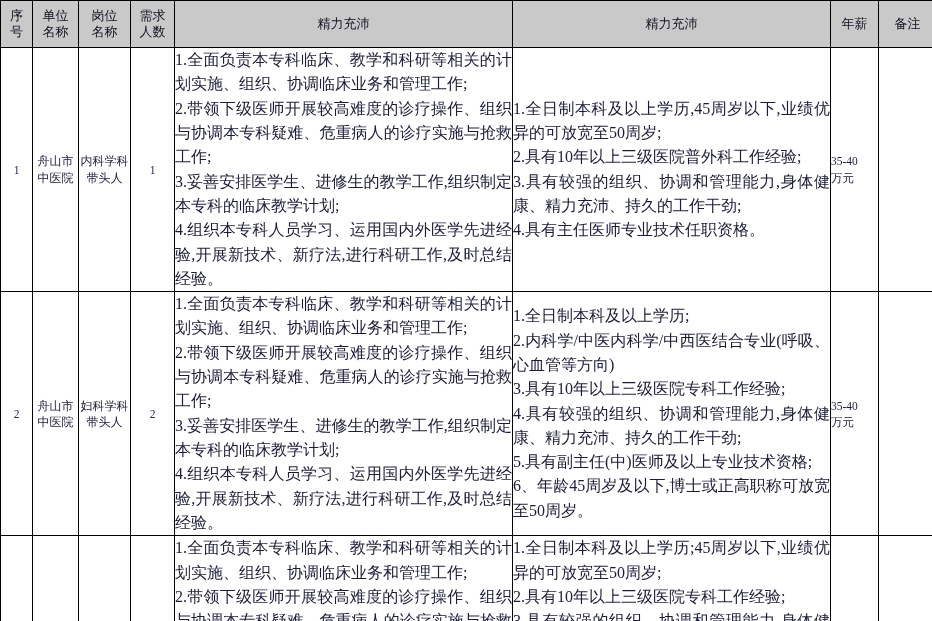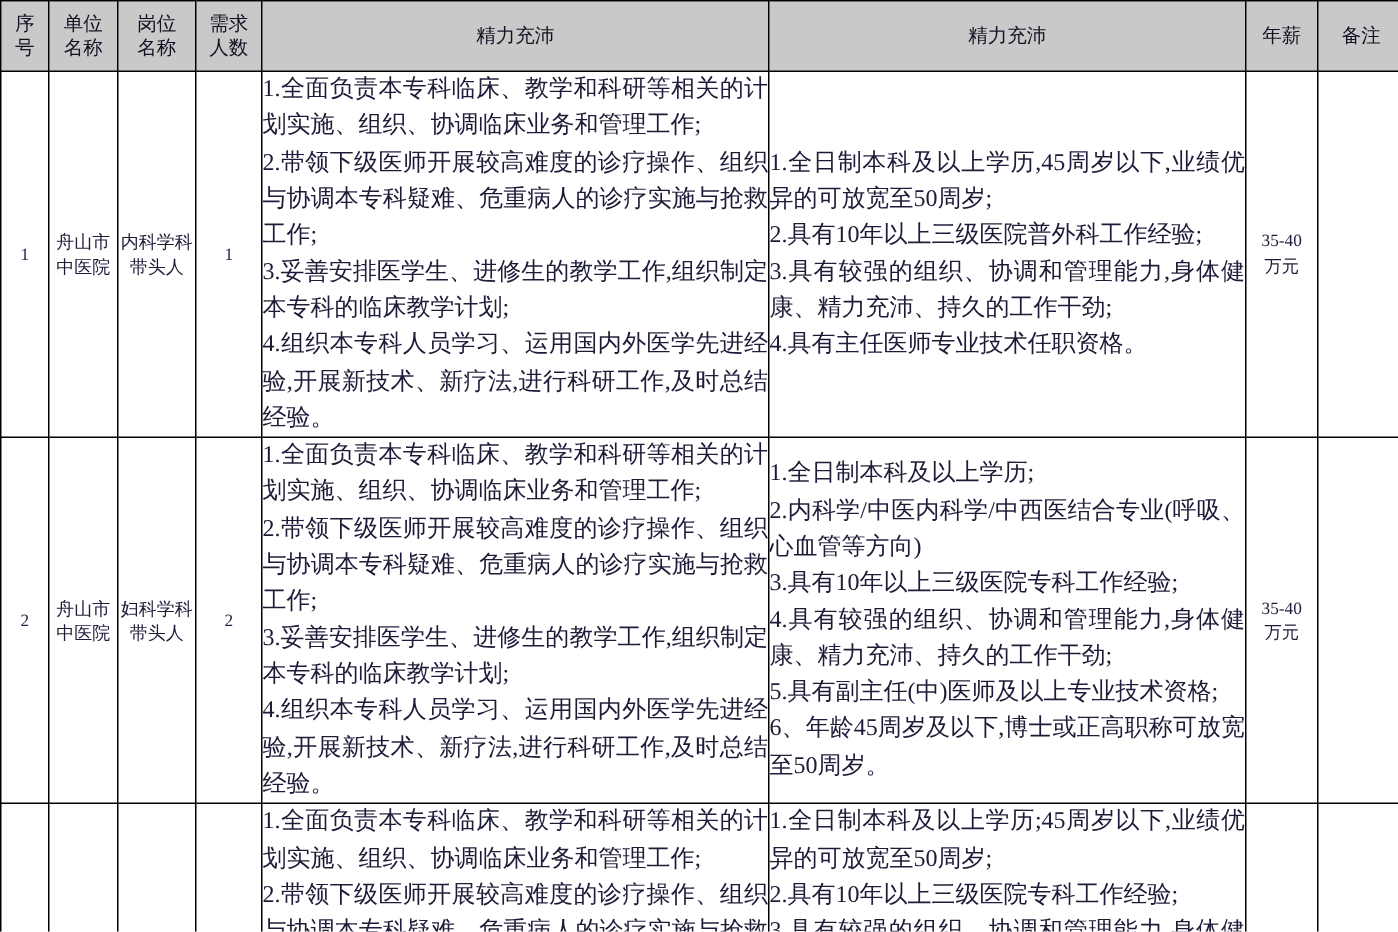--- a/index.html
+++ b/index.html
@@ -74,21 +74,21 @@
   }
   td.unit, td.post {
     text-align: center;
     font-size: 12px;
     line-height: 1.35;
     padding: 0 3px;
     color: #1c1c38;
     margin-top: 12px;
   }
   td.salary {
-    text-align: center;
+    text-align: left;
     font-size: 11.5px;
     line-height: 1.4;
     white-space: pre-line;
     color: #1c1c38;
   }
   td.note { text-align: center; }
   td.duty, td.req {
     vertical-align: top;
     font-size: 16px;
     line-height: 1.52;

